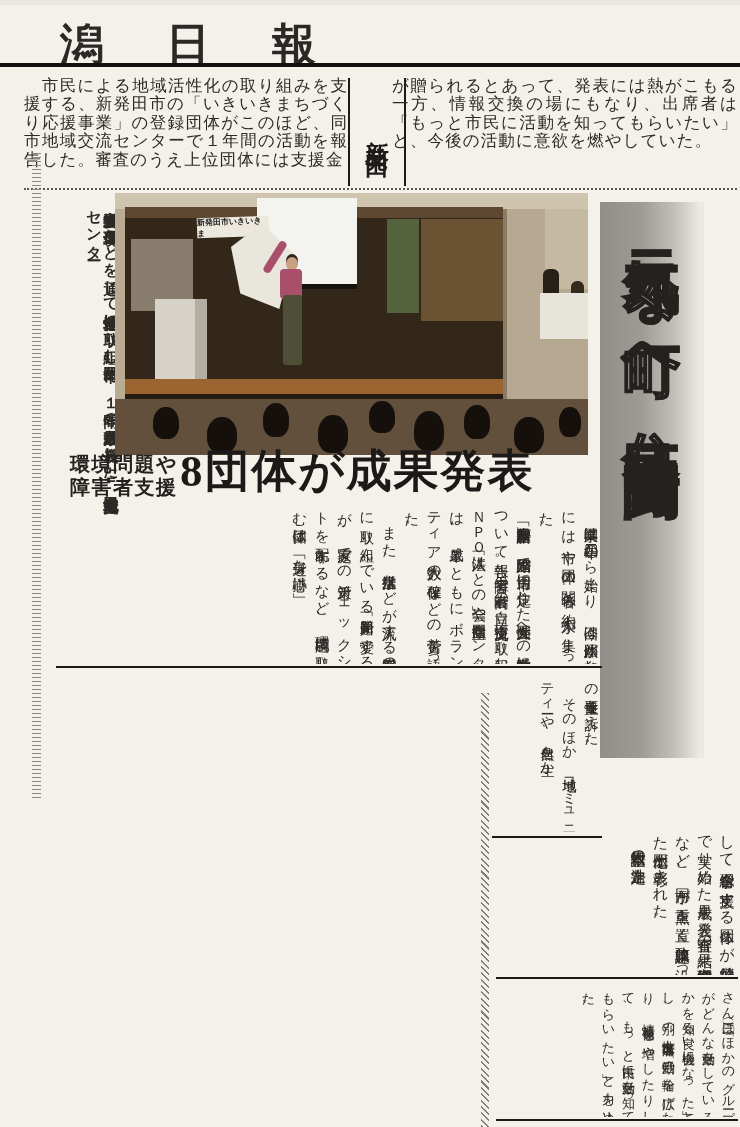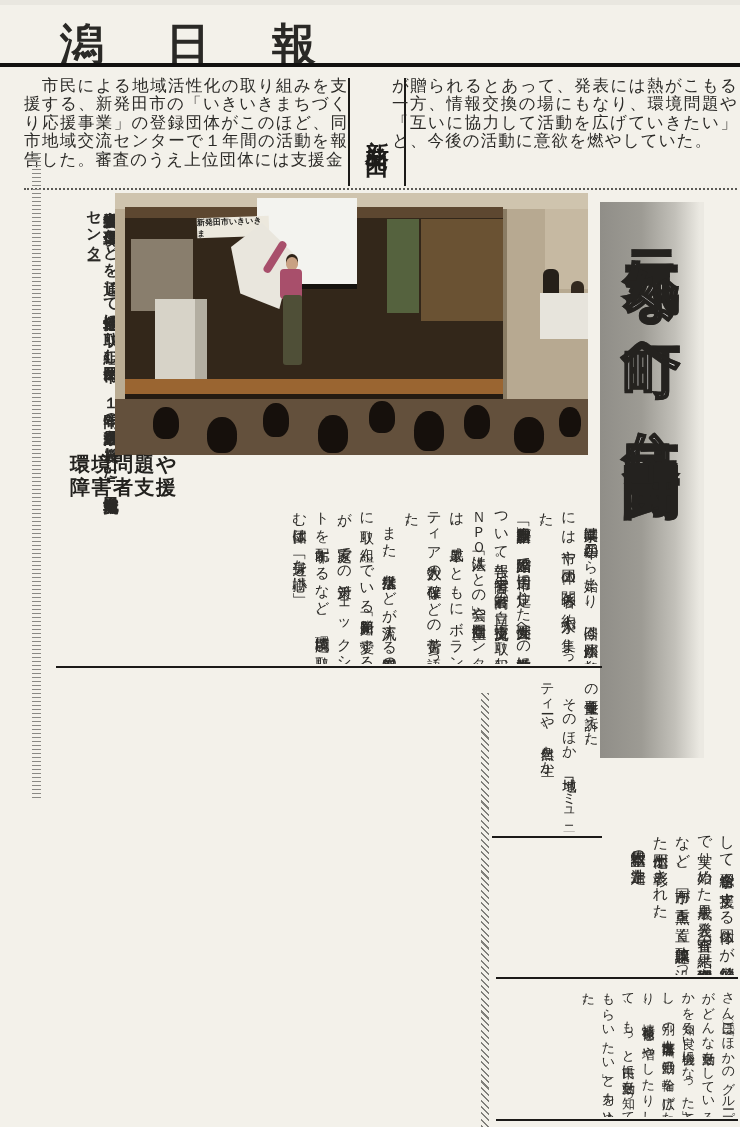--- a/index.html
+++ b/index.html
@@ -95,21 +95,21 @@
 
 <div class="page">
 
   <div class="abs masthead">潟日報</div>
   <div class="abs header-rule"></div>
 
   <div class="abs lead lead-left">　市民による地域活性化の取り組みを支援する、新発田市の「いきいきまちづくり応援事業」の登録団体がこのほど、同市地域交流センターで１年間の活動を報告した。審査のうえ上位団体には支援金</div>
   <div class="abs label-box">
     <div class="v txt">新発田</div>
   </div>
-  <div class="abs lead lead-right">が贈られるとあって、発表には熱がこもる一方、情報交換の場にもなり、環境問題や「互いに協力して活動を広げていきたい」と、今後の活動に意欲を燃やしていた。</div>
+  <div class="abs lead lead-right">が贈られるとあって、発表には熱がこもる一方、情報交換の場にもなり、出席者は「もっと市民に活動を知ってもらいたい」と、今後の活動に意欲を燃やしていた。</div>
   <div class="abs dotted-rule"></div>
 
   <div class="abs hatch"></div>
 
   <div class="abs v caption">総合学習支援や環境保全などを通じて地域活性化に取り組む市民団体が、１年間の活動成果を発表した＝新発田市地域交流センター</div>
 
   <div class="abs photo">
     <div class="abs ph-ceiling"></div>
     <div class="abs ph-stage"></div>
     <div class="abs ph-beam"></div>
@@ -138,20 +138,21 @@
     <div class="abs ph-hd" style="left:203px;top:222px;width:30px;height:38px;"></div>
     <div class="abs ph-hd" style="left:254px;top:208px;width:26px;height:32px;"></div>
     <div class="abs ph-hd" style="left:299px;top:218px;width:30px;height:40px;"></div>
     <div class="abs ph-hd" style="left:349px;top:212px;width:26px;height:34px;"></div>
     <div class="abs ph-hd" style="left:399px;top:224px;width:30px;height:36px;"></div>
     <div class="abs ph-hd" style="left:444px;top:214px;width:22px;height:30px;"></div>
   </div>
 
   <div class="abs kicker">環境問題や
 障害者支援</div>
+  <div class="abs headline-main">8団体が成果発表</div>
 
   <div class="abs strip">
     <div class="v txt">元気な町へ住民奮闘</div>
   </div>
 
   <div class="abs v prewrap body-txt row1">　同事業は二〇〇四年から始まり、今回は八団体が参加。会場には市や団体の関係者ら約七十人が集まった。
 　「新発田日本語教室」が、国際結婚で市周辺に定住した外国人女性への語学教育活動について報告。障害者や高齢者の自立、交流支援に取り組むＮＰＯ法人「はとの会」や同「自立生活センター新発田」は、成果とともにボランティア人数の確保などの苦労を語った。
 　また、生活排水などが流入する新発田川の水質改善に取り組んでいる「新発田川を愛する会」が、家庭での対策チェックシートを配布するなど、環境問題に取り組む団体は、「身近な心掛け」</div>
   <div class="abs rule1"></div>
 

